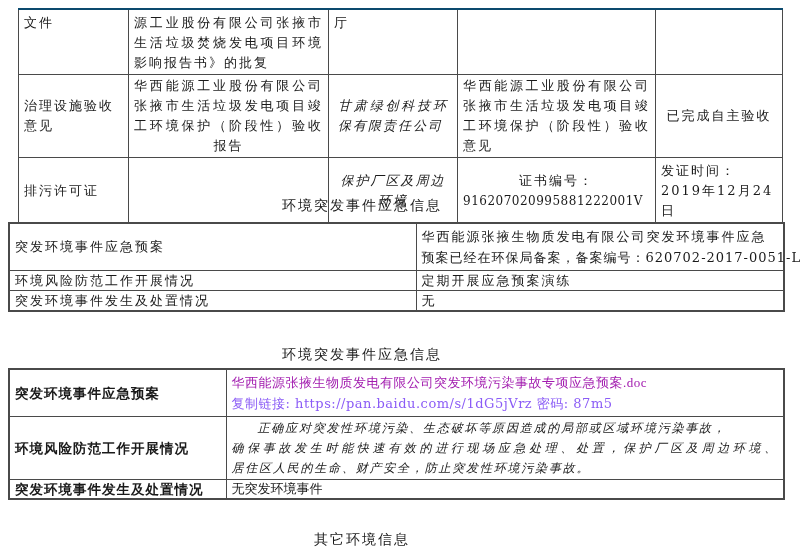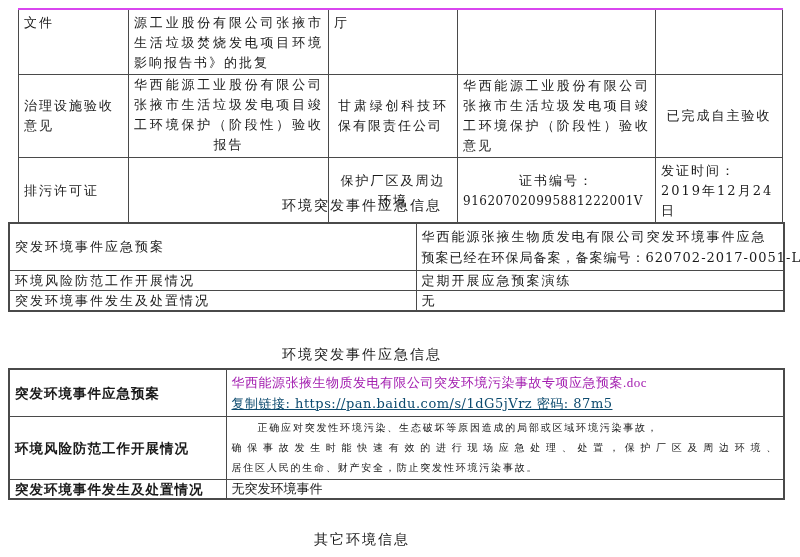--- a/index.html
+++ b/index.html
@@ -4,26 +4,26 @@
 <style>
   html,body{margin:0;padding:0;}
   body{
     width:800px;height:557px;background:#ffffff;position:relative;overflow:hidden;
     font-family:"DejaVu Serif","Liberation Serif",serif;color:#1a1a1a;
   }
   table{border-collapse:collapse;table-layout:fixed;position:absolute;background:#fff;}
   td{border:1px solid #4a4a4a;font-size:13px;vertical-align:middle;padding:1px 5px;overflow:visible;}
 
   
-  .t1{left:18px;top:8px;width:764px;border-top:2px solid #d946ef;}
+  .t1{left:18px;top:8px;width:764px;border-top:2px solid #0c4a6e;}
   .t1 td{line-height:20px;letter-spacing:2px;}
   .t1 .vtop{vertical-align:top;padding-top:3px;}
   .t1 .just{text-align:justify;}
-  .t1 .clast{text-align:justify;text-align-last:center;font-family:Liberation Mono, monospace;}
-  .t1 .narrow{padding:13px 9px;text-align:justify;}
+  .t1 .clast{text-align:justify;text-align-last:center;}
+  .t1 .narrow{padding:13px 9px;text-align:justify;font-style:italic;}
   .t1 .ctr{text-align:center;}
   .t1 .num{letter-spacing:0.5px;font-size:12px;text-align:left;display:block;}
   .t1 .certlbl{display:block;text-align:center;}
 
   
   .sec-title{position:absolute;left:0;width:724px;text-align:center;font-size:14px;letter-spacing:2px;color:#1a1a1a;}
   .title1{top:197px;}
   .title2{top:346px;}
   .title3{top:531px;}
 
@@ -31,22 +31,22 @@
   .t2{left:8px;top:222px;width:775px;border:2px solid #4a4a4a;}
   .t2 td{letter-spacing:2px;line-height:17px;}
   .t2 .two{line-height:21px;}
   .t2 .nowrap{white-space:nowrap;letter-spacing:1px;}
 
   
   .t3{left:8px;top:368px;width:775px;border:2px solid #4a4a4a;}
   .t3 td{line-height:16px;}
   .t3 .lbl{font-weight:bold;letter-spacing:1px;font-size:13.5px;}
   .t3 .doc{color:#a21caf;letter-spacing:0.5px;line-height:21px;white-space:nowrap;font-family:Liberation Serif, serif;}
-  .t3 .link{color:#0c4a6e;text-decoration:underline;letter-spacing:0.5px;line-height:21px;white-space:nowrap;cursor:pointer;}
-  .t3 .para{font-size:10px;letter-spacing:1.8px;line-height:20px;}
+  .t3 .link{color:#8b5cf6;letter-spacing:0.5px;line-height:21px;white-space:nowrap;cursor:pointer;}
+  .t3 .para{font-size:12px;letter-spacing:1.8px;line-height:20px;font-style:italic;}
   .t3 .para .l1{white-space:nowrap;text-indent:26px;}
   .t3 .para .l2{text-align-last:justify;}
 </style>
 </head>
 <body>
 
 <table class="t1">
   <colgroup>
     <col style="width:110px">
       <col style="width:200px">

